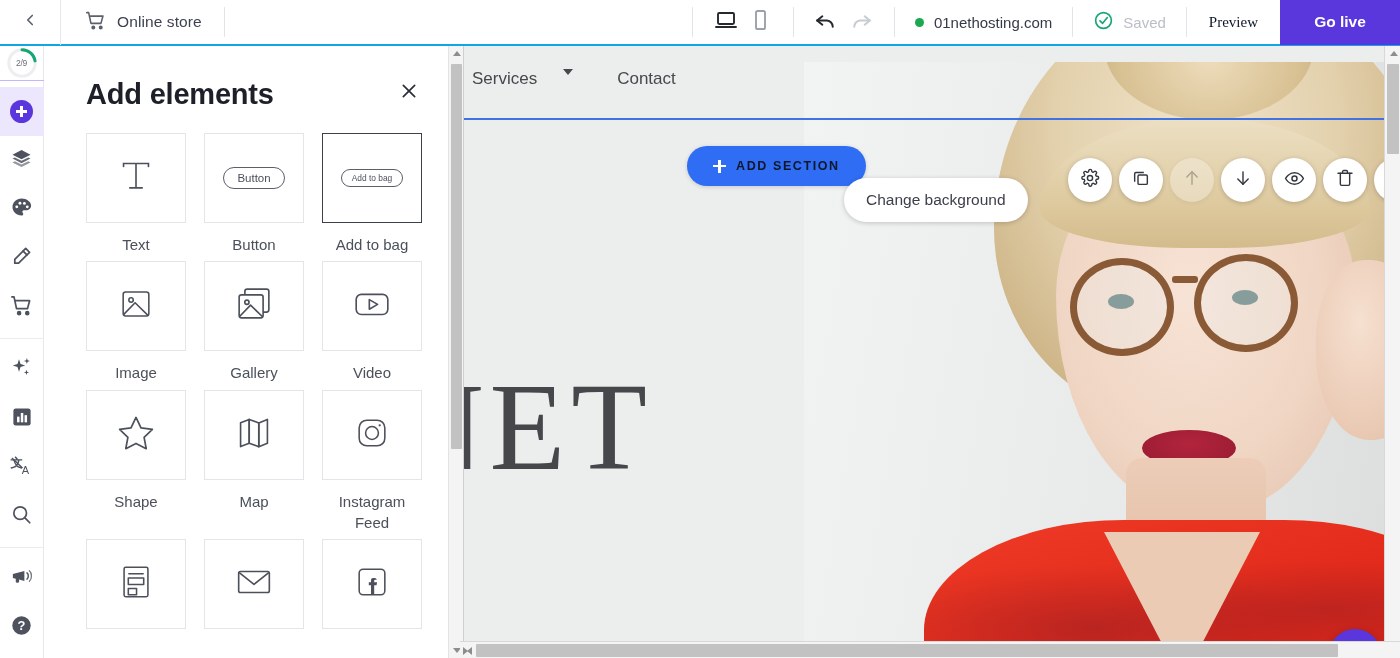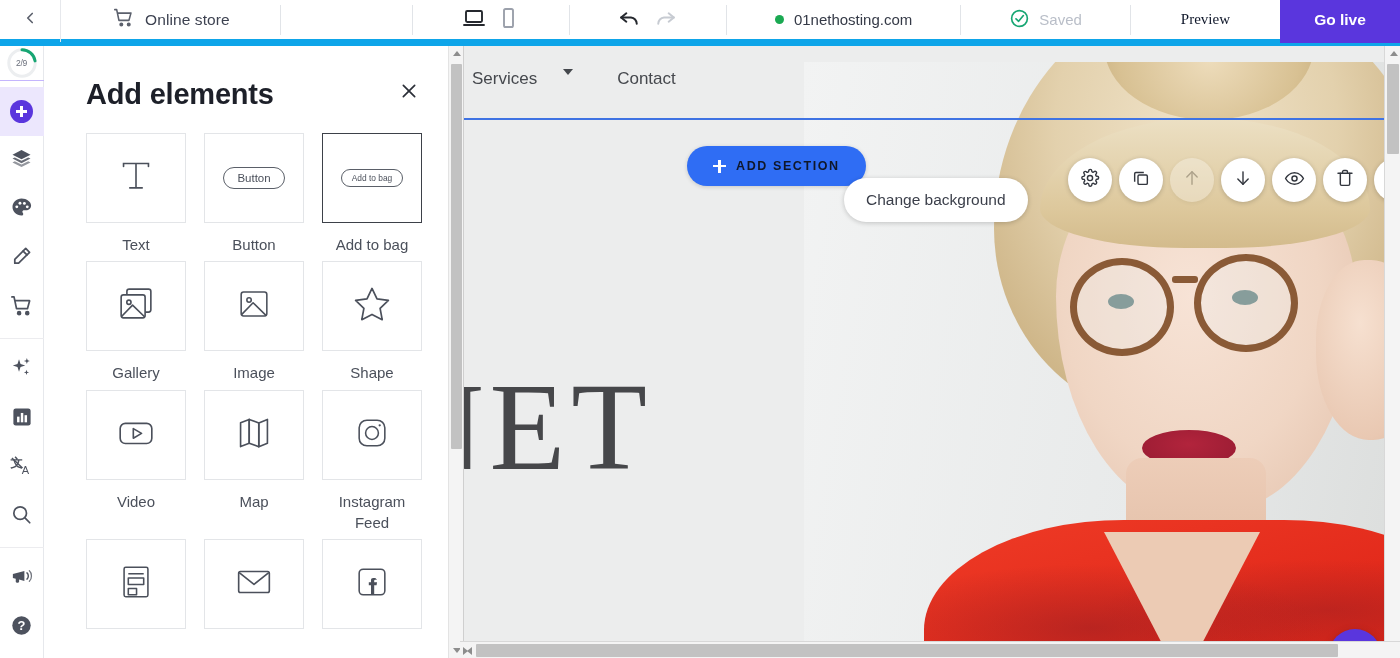--- a/index.html
+++ b/index.html
@@ -10,24 +10,23 @@
     background: #ffffff;
     color: #2d3142;
   }
 
   #app { position: relative; width: 1400px; height: 658px; }
 
   
   .topbar {
     position: absolute; top: 0; left: 0; width: 1400px; height: 46px;
     background: #ffffff;
-    border-bottom: 7px solid #0ea5e9;
+    border-bottom: 2px solid #0ea5e9;
     display: flex; align-items: center;
     z-index: 40;
-    gap: 28px;
   }
   .tb-back {
     width: 61px; height: 45px;
     display: flex; align-items: center; justify-content: center;
     border-right: 1px solid #e6e8ec;
     cursor: pointer;
   }
   .tb-store {
     display: flex; align-items: center; gap: 11px;
     padding: 0 22px 0 24px; height: 45px;
@@ -711,65 +710,65 @@
         <div class="card selected">
           <div class="card-box">
             <span class="mini-btn small">Add to bag</span>
           </div>
           <div class="card-label">Add to bag</div>
         </div>
 
         <div class="card">
           <div class="card-box">
             <span>
+              <svg width="44" height="44" viewBox="0 0 48 48" fill="none" stroke="#4b505b" stroke-width="1.7" stroke-linejoin="round">
+                  <rect x="10" y="11" width="28" height="26" rx="2.6"></rect>
+                  <circle cx="18.6" cy="19.6" r="2.4"></circle>
+                  <path d="M10.4 35.6 23 22.6l14.6 14.4"></path>
+                </svg>
+            </span>
+          </div>
+          <div class="card-label">Image</div>
+        </div>
+
+        <div class="card">
+          <div class="card-box">
+            <span>
               <svg width="46" height="46" viewBox="0 0 48 48" fill="none" stroke="#4b505b" stroke-width="1.7" stroke-linejoin="round">
                   <rect x="14.5" y="8.5" width="25" height="24" rx="2.4"></rect>
                   <rect x="8.5" y="14.5" width="25" height="24" rx="2.4" fill="#fff"></rect>
                   <circle cx="16.6" cy="22.2" r="2.2"></circle>
                   <path d="M8.9 37 20.4 25.2 33.2 37.6"></path>
                 </svg>
             </span>
           </div>
           <div class="card-label">Gallery</div>
         </div>
 
         <div class="card">
           <div class="card-box">
             <span>
-              <svg width="44" height="44" viewBox="0 0 48 48" fill="none" stroke="#4b505b" stroke-width="1.7" stroke-linejoin="round">
-                  <rect x="10" y="11" width="28" height="26" rx="2.6"></rect>
-                  <circle cx="18.6" cy="19.6" r="2.4"></circle>
-                  <path d="M10.4 35.6 23 22.6l14.6 14.4"></path>
-                </svg>
-            </span>
-          </div>
-          <div class="card-label">Image</div>
-        </div>
-
-        <div class="card">
-          <div class="card-box">
-            <span>
-              <svg width="48" height="48" viewBox="0 0 48 48" fill="none" stroke="#4b505b" stroke-width="1.7" stroke-linejoin="round">
-                  <path d="M24 8.4l5 10.5 11.4 1.5-8.3 8 2.1 11.3L24 34.4l-10.2 5.3 2.1-11.3-8.3-8 11.4-1.5z"></path>
-                </svg>
-            </span>
-          </div>
-          <div class="card-label">Shape</div>
-        </div>
-
-        <div class="card">
-          <div class="card-box">
-            <span>
               <svg width="46" height="46" viewBox="0 0 48 48" fill="none" stroke="#4b505b" stroke-width="1.7" stroke-linejoin="round">
                   <rect x="7.5" y="14" width="33" height="21" rx="5.4"></rect>
                   <path d="M21.2 19.4 29.8 24.4l-8.6 5z"></path>
                 </svg>
             </span>
           </div>
           <div class="card-label">Video</div>
+        </div>
+
+        <div class="card">
+          <div class="card-box">
+            <span>
+              <svg width="48" height="48" viewBox="0 0 48 48" fill="none" stroke="#4b505b" stroke-width="1.7" stroke-linejoin="round">
+                  <path d="M24 8.4l5 10.5 11.4 1.5-8.3 8 2.1 11.3L24 34.4l-10.2 5.3 2.1-11.3-8.3-8 11.4-1.5z"></path>
+                </svg>
+            </span>
+          </div>
+          <div class="card-label">Shape</div>
         </div>
 
         <div class="card">
           <div class="card-box">
             <span>
               <svg width="46" height="46" viewBox="0 0 48 48" fill="none" stroke="#4b505b" stroke-width="1.7" stroke-linejoin="round">
                   <path d="M10 13.4 19 9.8v24.8L10 38.2z"></path>
                   <path d="M19 9.8l10 3.8v24.8l-10-3.8z"></path>
                   <path d="M29 13.6l9-3.8v24.8l-9 3.8z"></path>
                 </svg>

